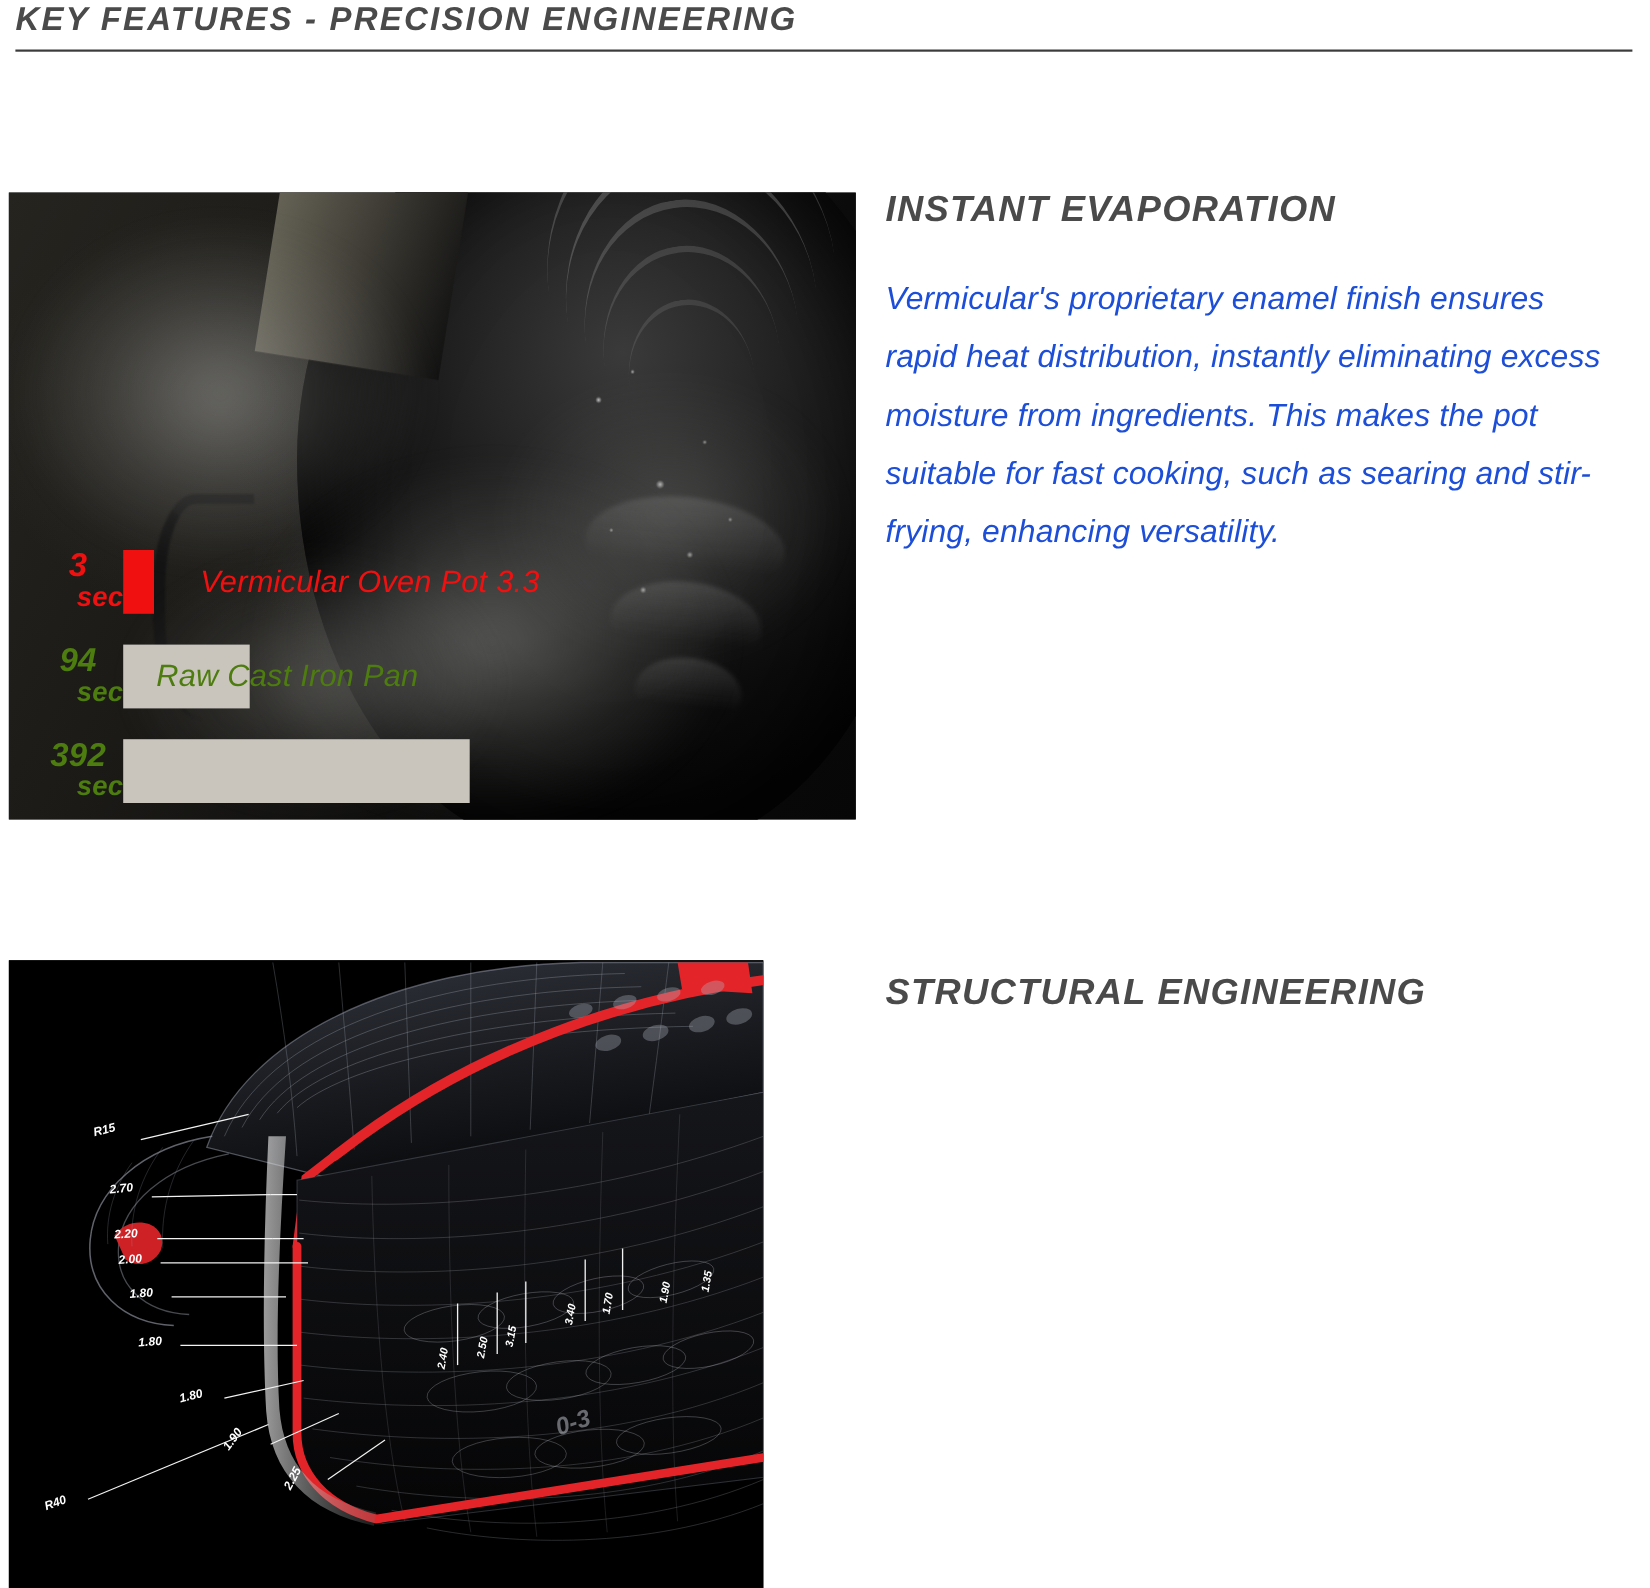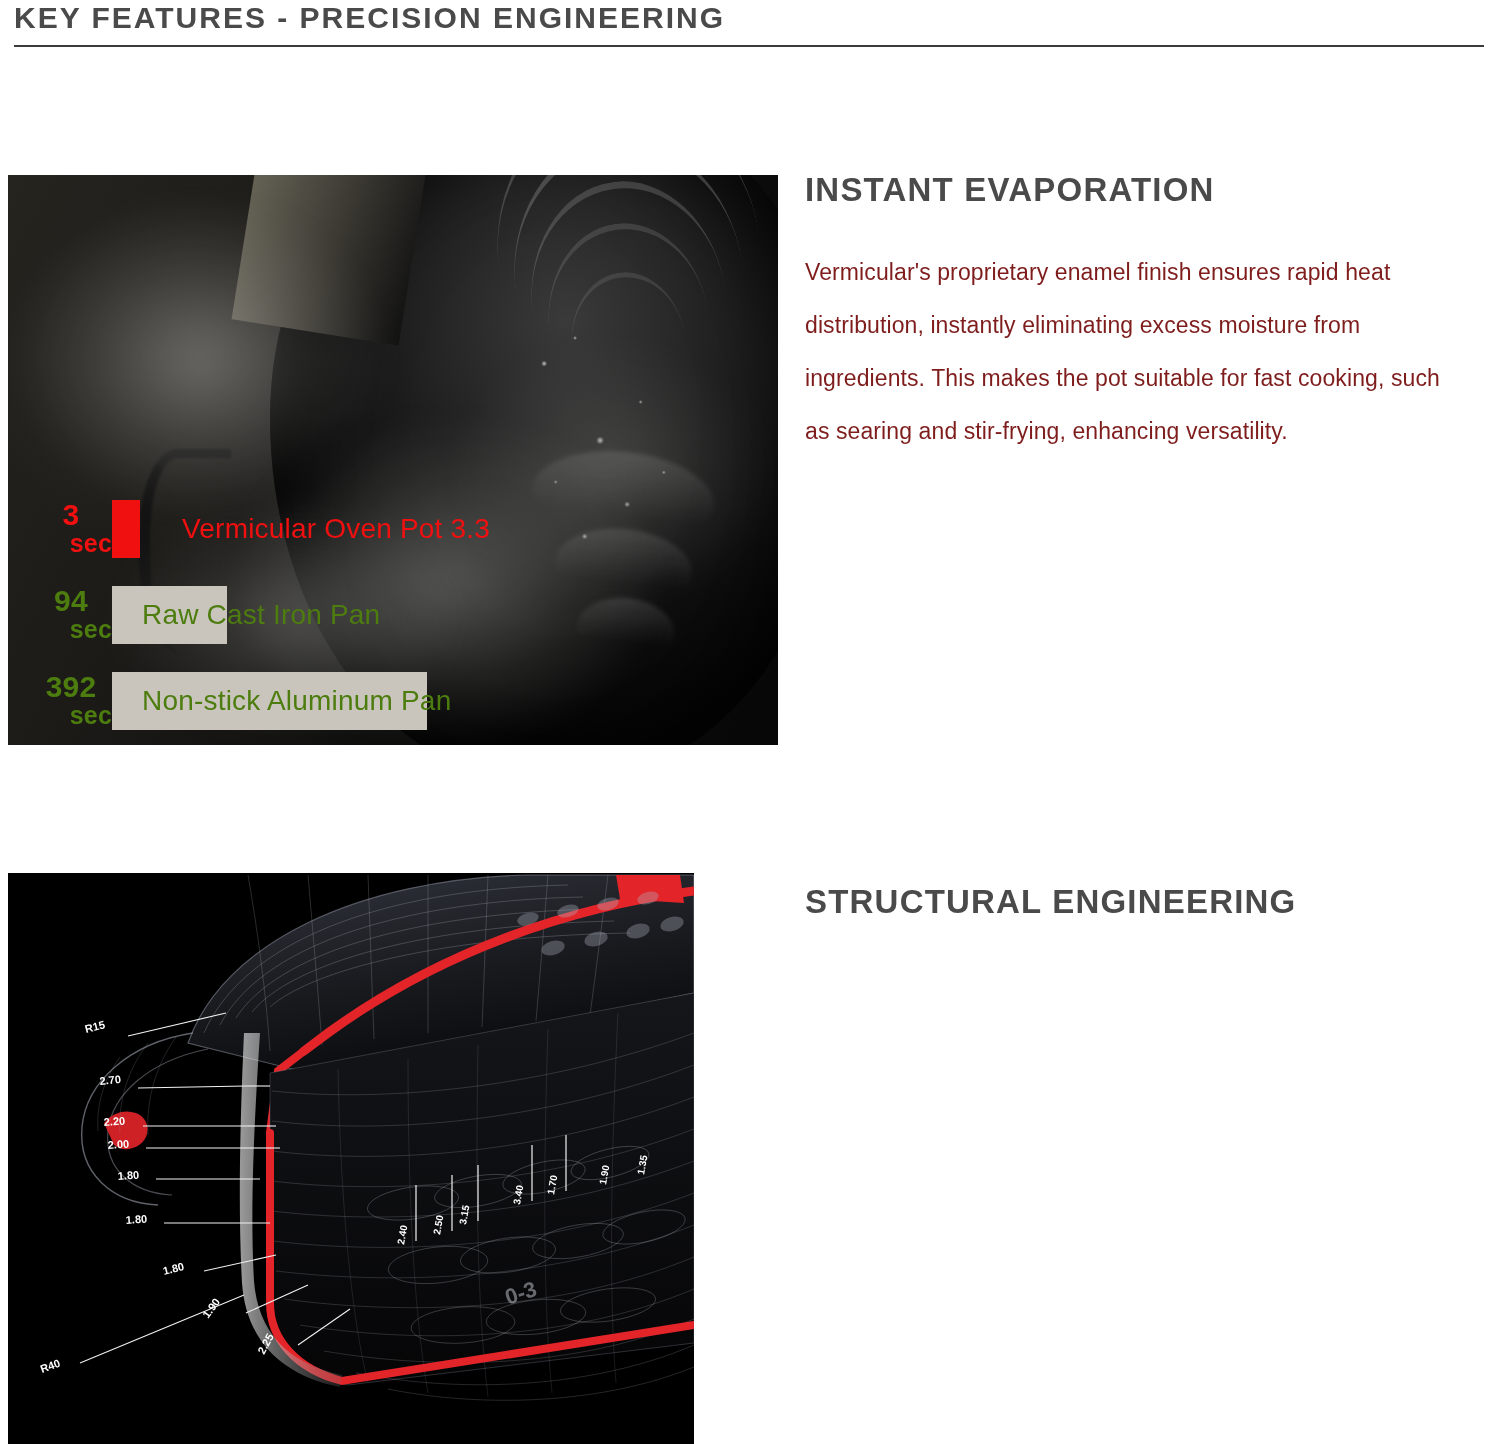--- a/index.html
+++ b/index.html
@@ -10,20 +10,21 @@
     background: #ffffff;
     font-family: "Liberation Sans", sans-serif;
     overflow: hidden;
   }
 
   #page {
     position: relative;
     width: 1500px;
     height: 1116px;
     background: #ffffff;
+    font-style: italic;
   }
 
   
   .page-header {
     position: absolute;
     left: 14px;
     top: 0px;
     width: 1470px;
     height: 48px;
   }
@@ -58,23 +59,23 @@
   .section-title {
     font-size: 33px;
     font-weight: bold;
     letter-spacing: 1.2px;
     color: #4a4a4a;
     line-height: 40px;
     white-space: nowrap;
   }
 
   .section-body {
-    font-size: 23px;
+    font-size: 29px;
     line-height: 53px;
-    color: #7f1d1d;
+    color: #1d4ed8;
     letter-spacing: 0.1px;
   }
 
   
   .photo1 {
     position: absolute;
     inset: 0;
     background:
       radial-gradient(ellipse 58% 70% at 63% 46%, rgba(60,60,60,0.55) 0%, rgba(18,18,18,0.0) 62%),
       radial-gradient(ellipse 40% 48% at 25% 35%, rgba(90,88,84,0.30) 0%, rgba(0,0,0,0) 70%),
@@ -269,21 +270,20 @@
           <div class="chart-bar" style="width:115px; background:#c9c5bd;"></div>
           <div class="chart-name" style="left:100px;">Raw Cast Iron Pan</div>
         </div>
 
         <div class="chart-row row-normal" style="top:172px;">
           <div class="chart-label">
             <span class="num">392</span>
             <span class="unit">sec</span>
           </div>
           <div class="chart-bar" style="width:315px; background:#c9c5bd;"></div>
-          <div class="chart-name" style="left:100px;">Non-stick Aluminum Pan</div>
         </div>
 
       </div>
     </div>
 
     <div class="text-col" style="left:805px; top:170px; width:665px;">
       <div class="section-title">INSTANT EVAPORATION</div>
       <div class="section-body" style="margin-top:36px;">Vermicular's proprietary enamel finish ensures rapid heat distribution, instantly eliminating excess moisture from ingredients. This makes the pot suitable for fast cooking, such as searing and stir-frying, enhancing versatility.</div>
     </div>
   </div>

